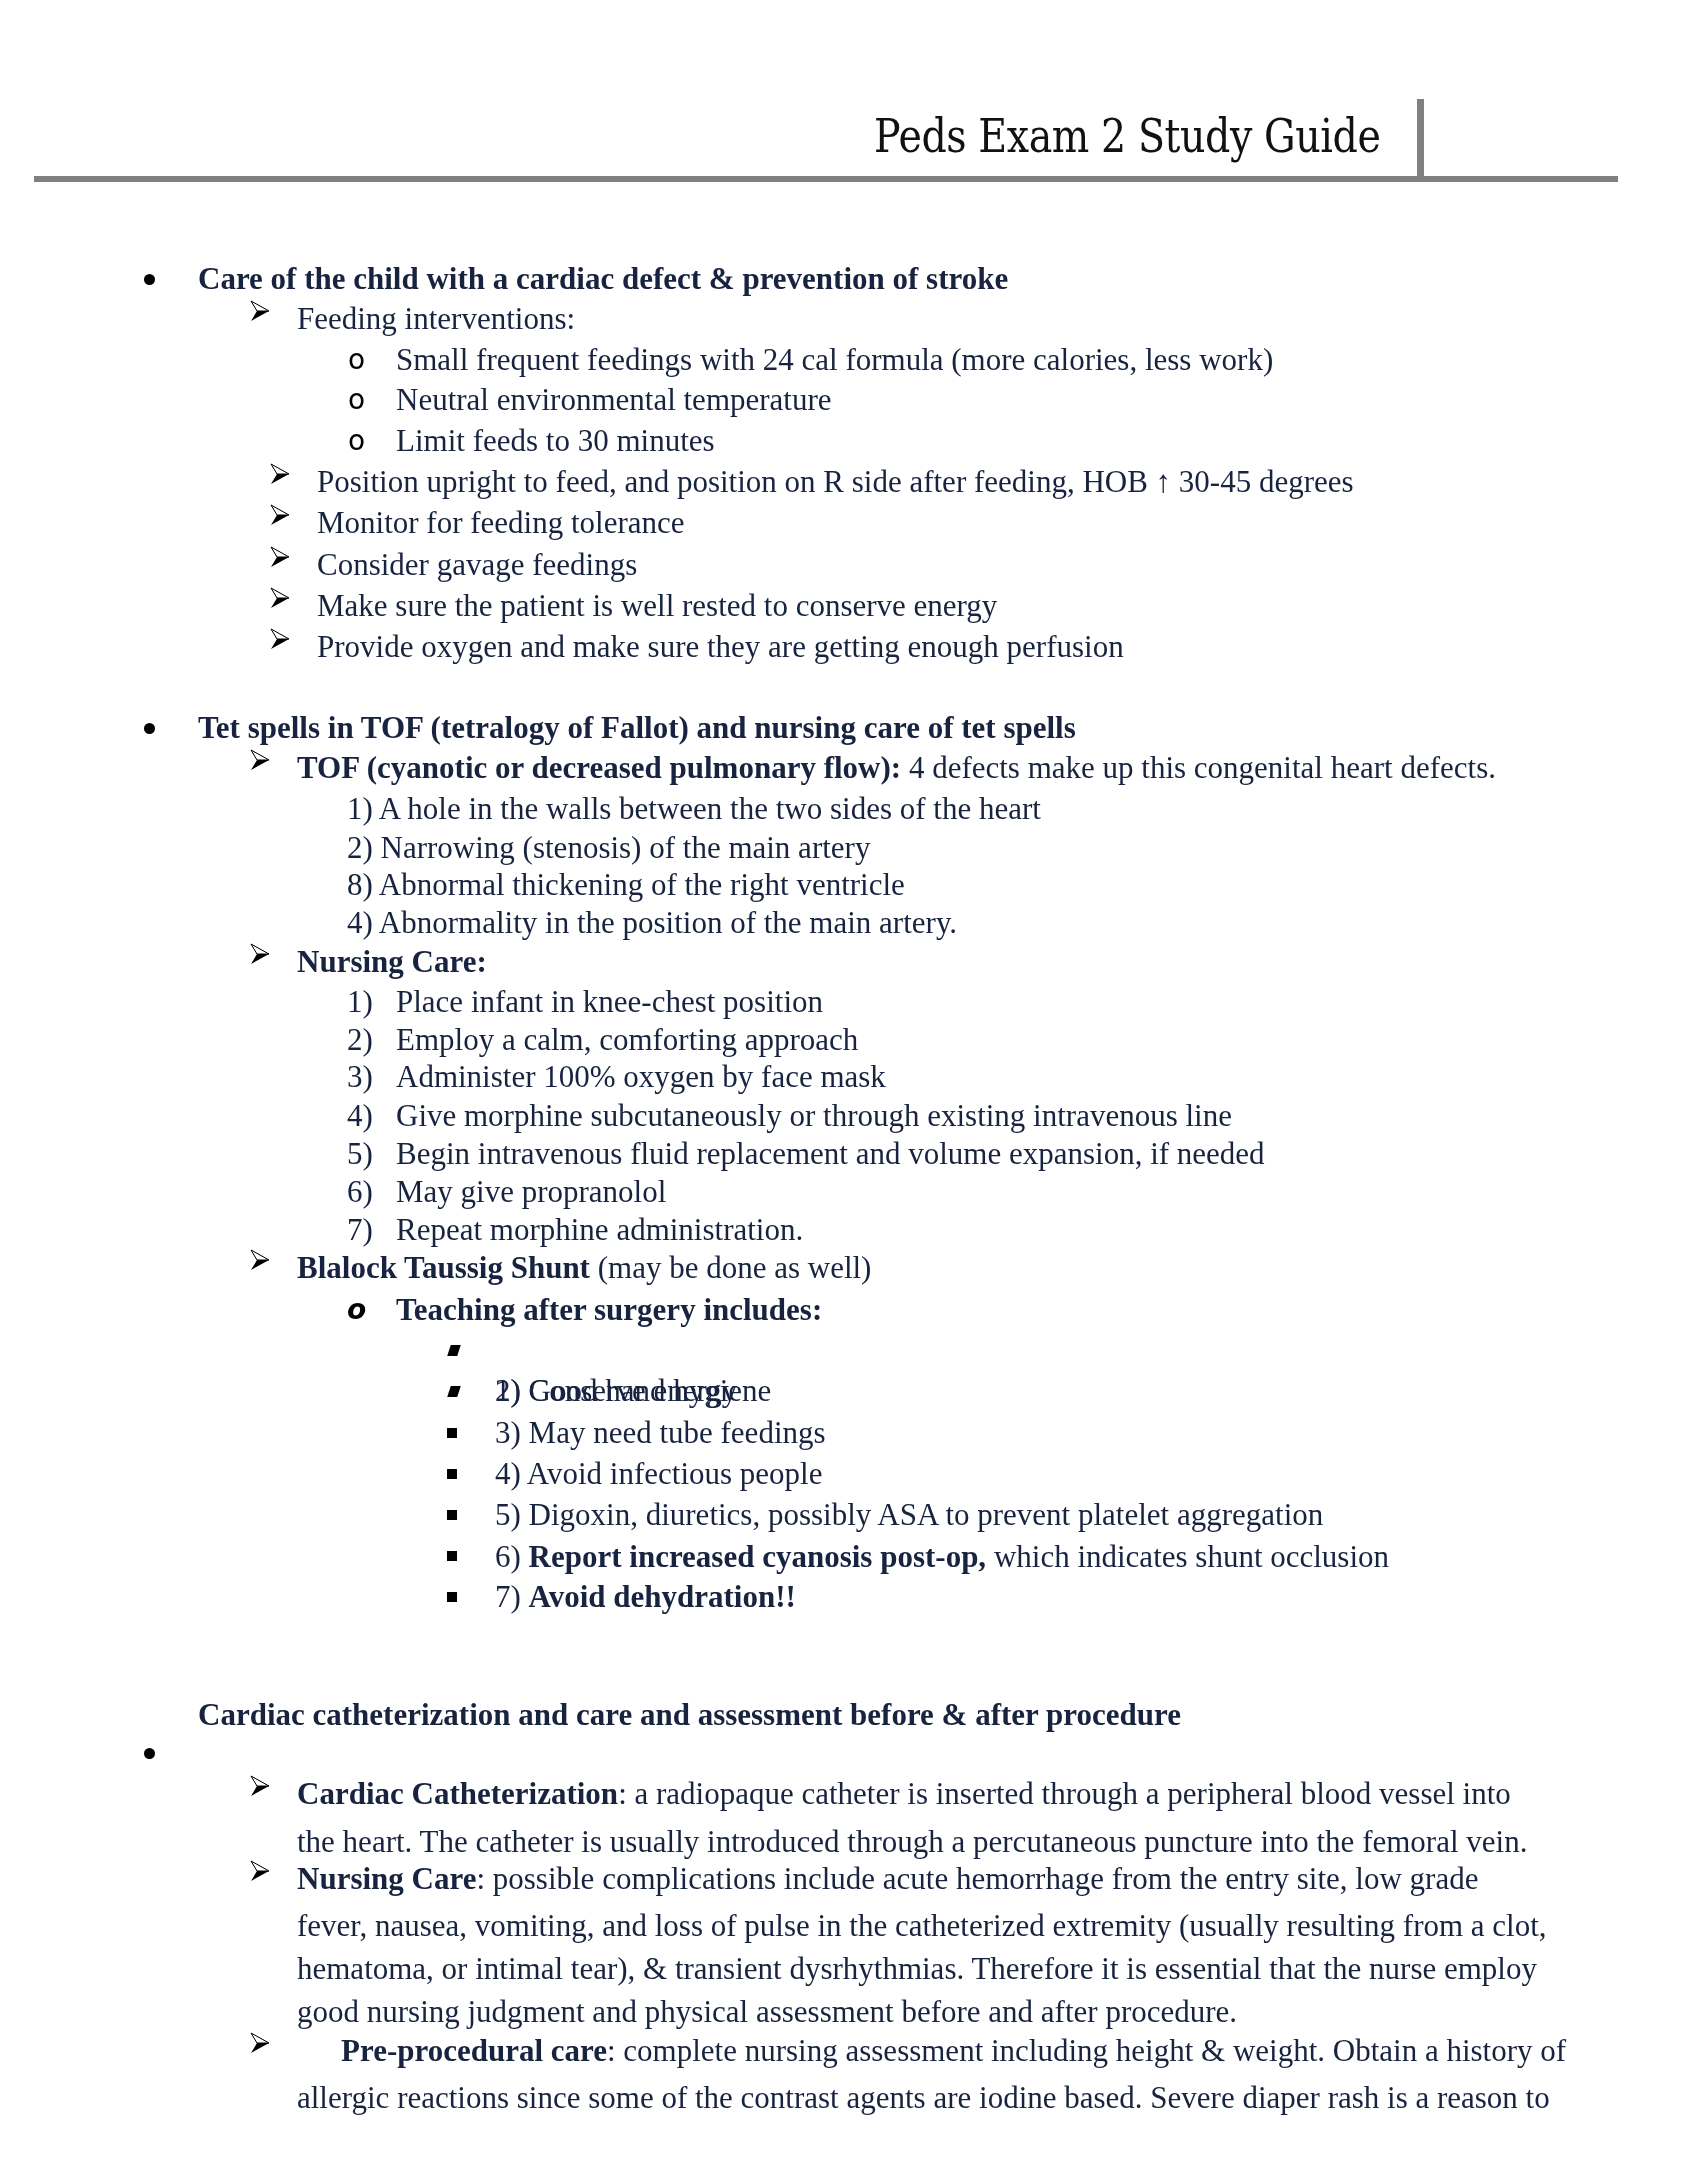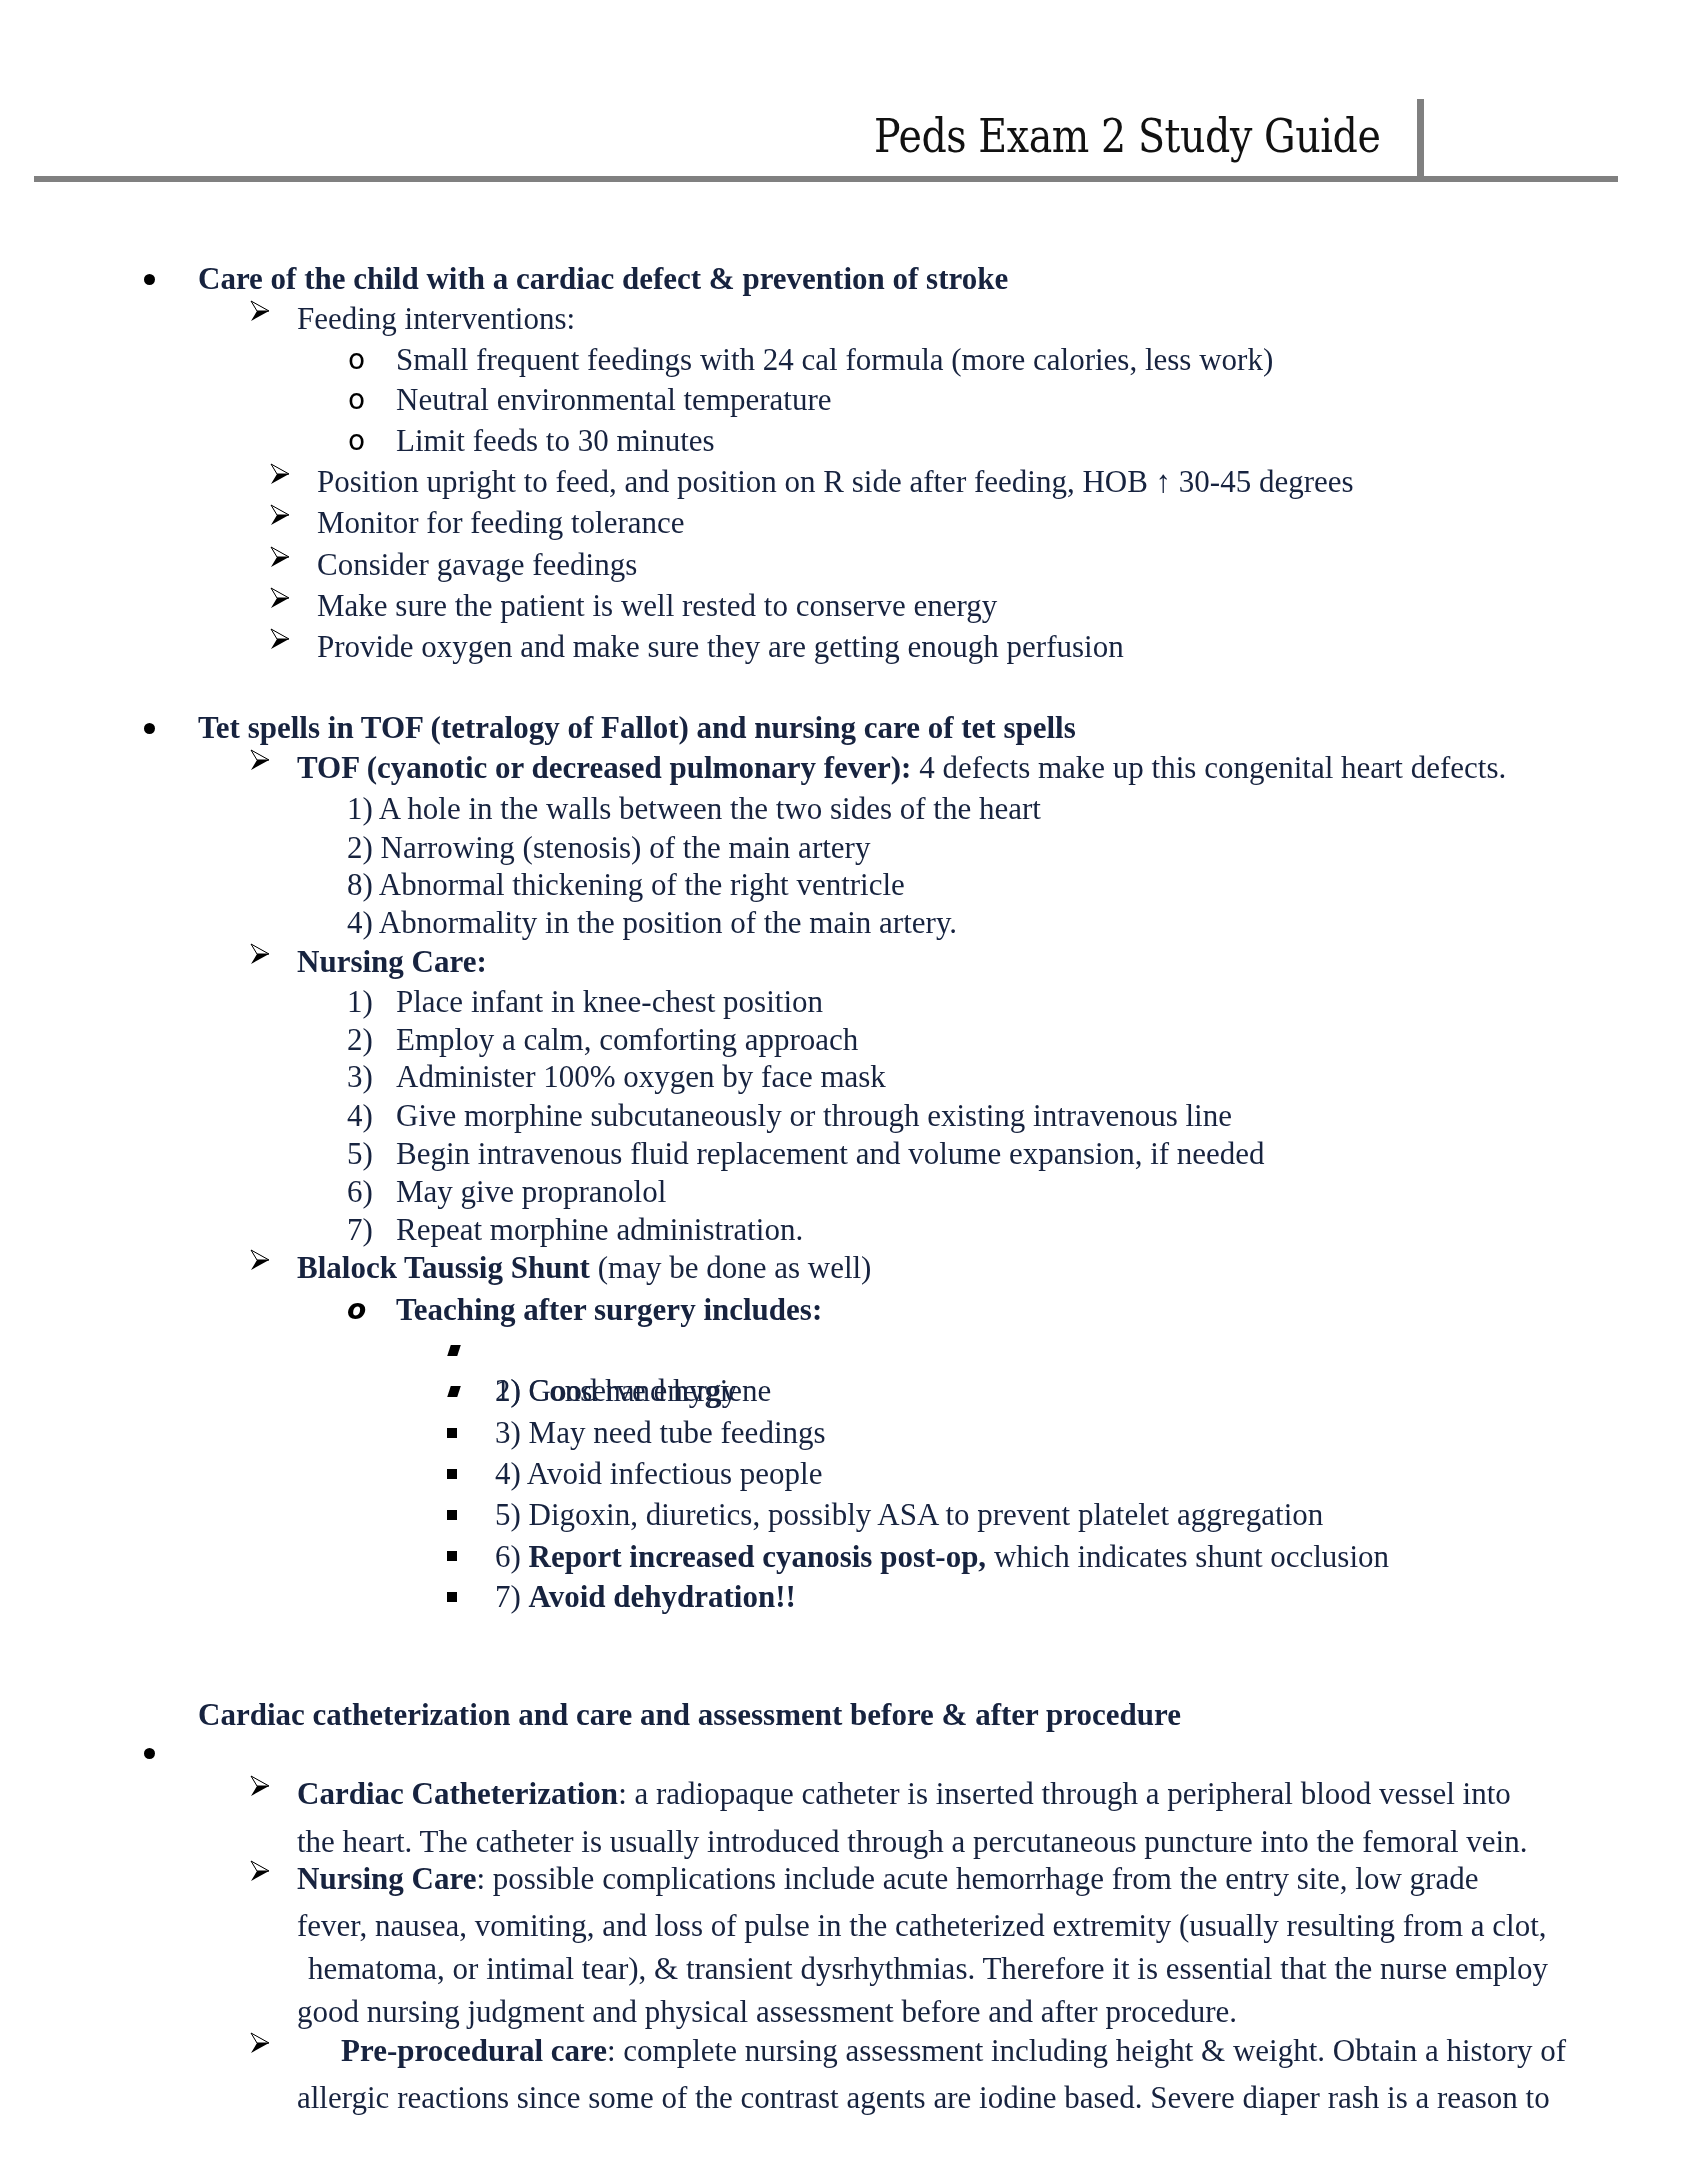--- a/index.html
+++ b/index.html
@@ -78,21 +78,21 @@
   <div class="line" style="left:317px; top:627px;">Provide oxygen and make sure they are getting enough perfusion</div>
 </div>
 
 <div>
   <span class="dot" style="left:144px; top:723px;"></span>
   <div class="line bold" style="left:198px; top:708px;text-align:center;">Tet spells in TOF (tetralogy of Fallot) and nursing care of tet spells</div>
 
   <svg class="arrow" style="left:250px; top:749px;" viewBox="0 0 20 22" width="20" height="22">
       <use href="#arrowhead"></use>
     </svg>
-  <div class="line" style="left:297px; top:748px;"><span class="bold">TOF (cyanotic or decreased pulmonary fever):</span><span> 4 defects make up this congenital heart defects.</span></div>
+  <div class="line" style="left:297px; top:748px;"><span class="bold">TOF (cyanotic or decreased pulmonary flow):</span><span> 4 defects make up this congenital heart defects.</span></div>
 
   <div class="line" style="left:347px; top:789px;">1) A hole in the walls between the two sides of the heart</div>
   <div class="line" style="left:347px; top:828px;">2) Narrowing (stenosis) of the main artery</div>
   <div class="line" style="left:347px; top:865px;">8) Abnormal thickening of the right ventricle</div>
   <div class="line" style="left:347px; top:903px;">4) Abnormality in the position of the main artery.</div>
 
   <svg class="arrow" style="left:250px; top:943px;" viewBox="0 0 20 22" width="20" height="22">
       <use href="#arrowhead"></use>
     </svg>
   <div class="line bold" style="left:297px; top:942px;">Nursing Care:</div>
@@ -144,21 +144,21 @@
       <use href="#arrowhead"></use>
     </svg>
   <div class="line" style="left:297px; top:1774px;"><span class="bold">Cardiac Catheterization</span><span>: a radiopaque catheter is inserted through a peripheral blood vessel into</span></div>
   <div class="line" style="left:297px; top:1822px;">the heart. The catheter is usually introduced through a percutaneous puncture into the femoral vein.</div>
 
   <svg class="arrow" style="left:250px; top:1860px;" viewBox="0 0 20 22" width="20" height="22">
       <use href="#arrowhead"></use>
     </svg>
   <div class="line" style="left:297px; top:1859px;"><span class="bold">Nursing Care</span><span>: possible complications include acute hemorrhage from the entry site, low grade</span></div>
   <div class="line" style="left:297px; top:1906px;">fever, nausea, vomiting, and loss of pulse in the catheterized extremity (usually resulting from a clot,</div>
-  <div class="line" style="left:308px; top:1949px;">hematoma, or intimal tear), &amp; transient dysrhythmias. Therefore it is essential that the nurse employ</div>
+  <div class="line" style="left:297px; top:1949px;">hematoma, or intimal tear), &amp; transient dysrhythmias. Therefore it is essential that the nurse employ</div>
   <div class="line" style="left:297px; top:1992px;">good nursing judgment and physical assessment before and after procedure.</div>
 
   <svg class="arrow" style="left:250px; top:2032px;" viewBox="0 0 20 22" width="20" height="22">
       <use href="#arrowhead"></use>
     </svg>
   <div class="line" style="left:297px; top:2031px;margin-left:44px;"><span class="bold">Pre-procedural care</span><span>: complete nursing assessment including height &amp; weight. Obtain a history of</span></div>
   <div class="line" style="left:297px; top:2078px;">allergic reactions since some of the contrast agents are iodine based. Severe diaper rash is a reason to</div>
 </div>
 
 

